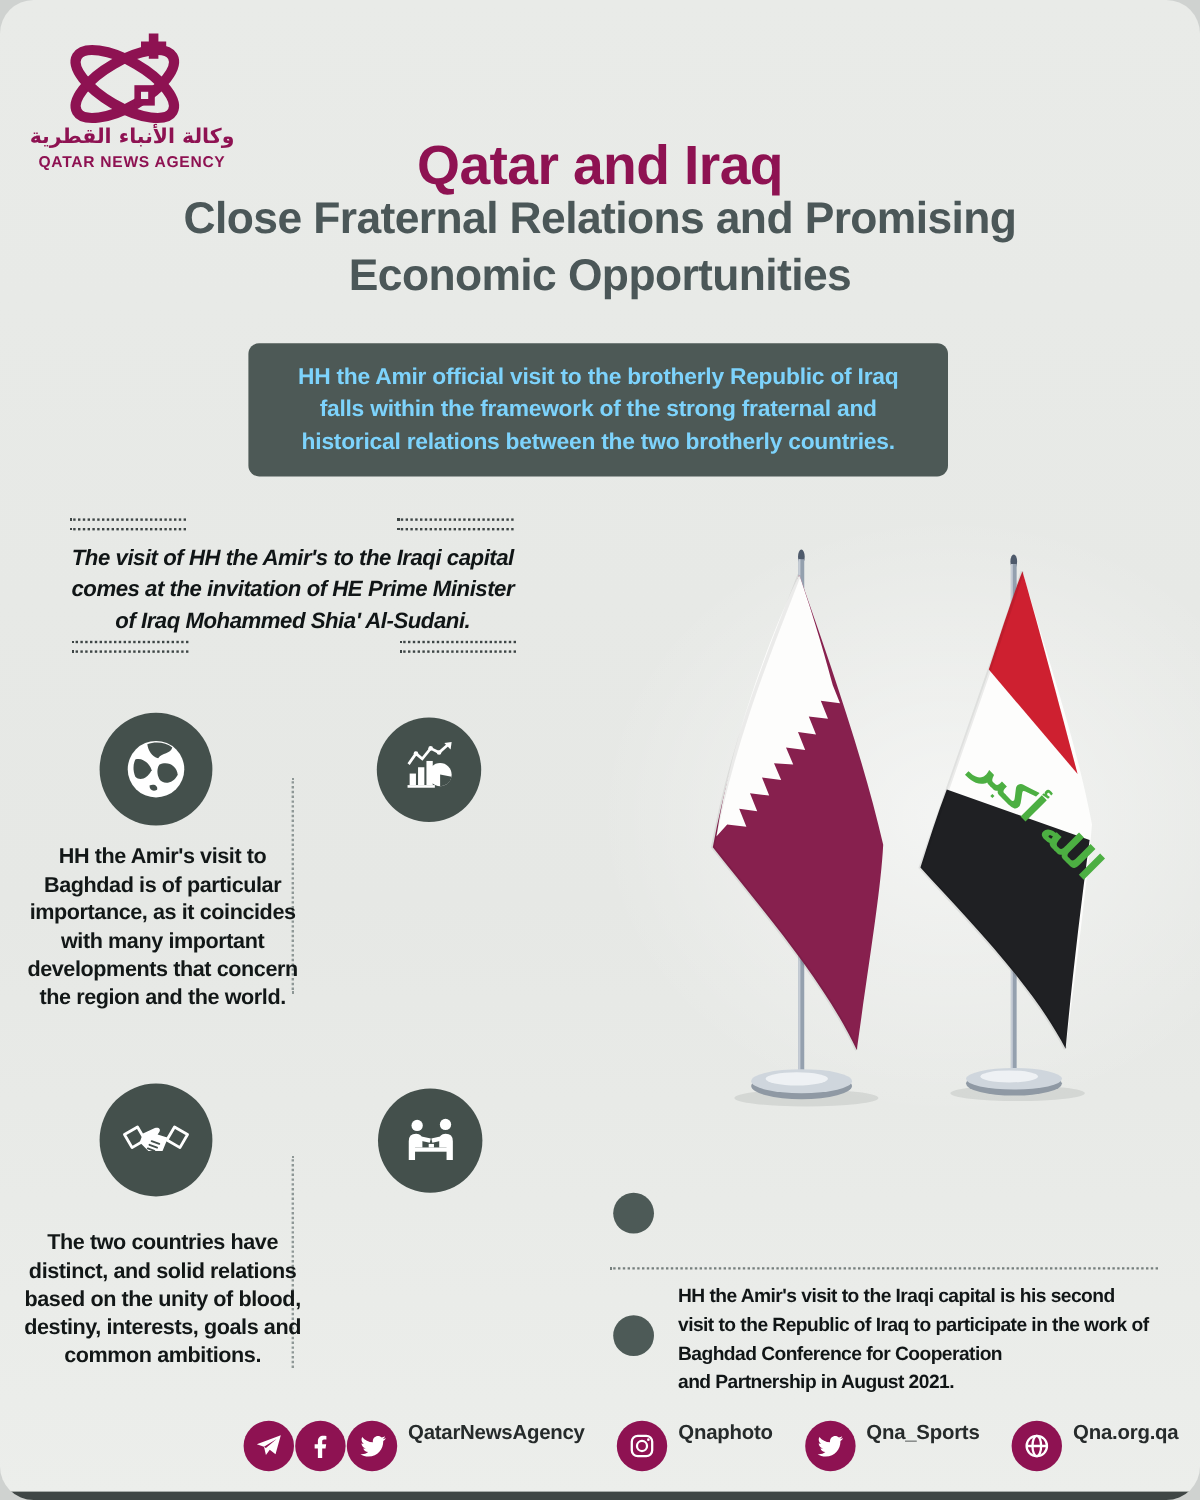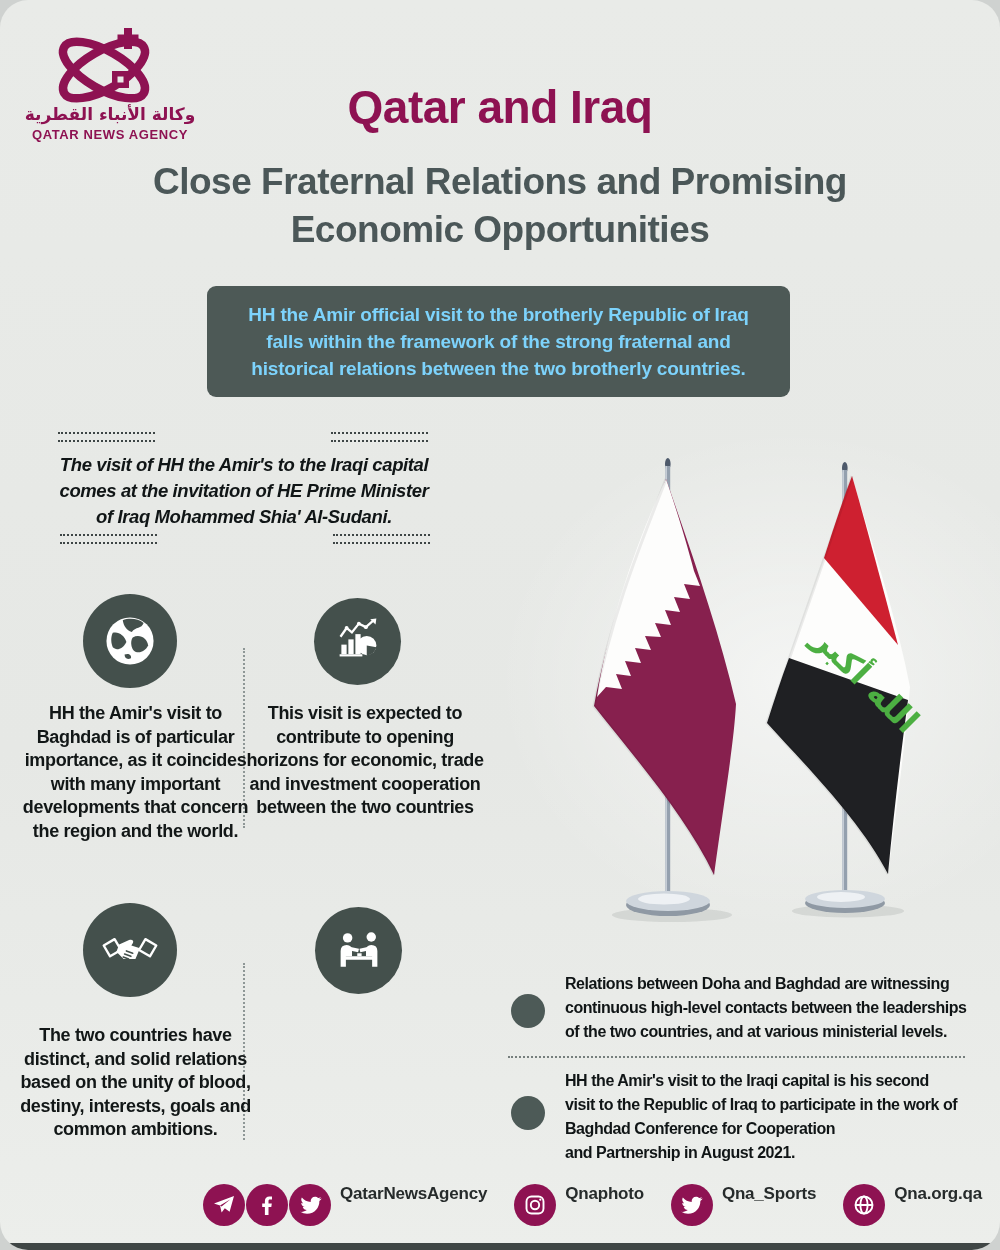--- a/index.html
+++ b/index.html
@@ -10,21 +10,21 @@
       linear-gradient(180deg,#e9ebe8 0%,#e6e8e5 60%,#eceeeb 100%);
     font-family:"Liberation Sans", sans-serif;
     color:#171c1c;
     border-radius:28px;
   }
   .abs{position:absolute;}
   .pre{white-space:pre-line;}
   
   .logo-ar{font-family:"DejaVu Sans", sans-serif;font-weight:bold;color:#8E1252;font-size:17px;text-align:center;direction:rtl;}
   .logo-en{font-weight:bold;color:#8E1252;font-size:13px;letter-spacing:.6px;text-align:center;}
-  .title{width:1000px;text-align:center;font-size:46px;font-weight:800;color:#8E1252;letter-spacing:-.5px;}
+  .title{width:1000px;text-align:center;font-size:46px;font-weight:800;color:#8E1252;letter-spacing:-.5px;margin-top:30px;}
   .subtitle{width:1000px;text-align:center;font-size:37px;line-height:48px;font-weight:bold;color:#4b5758;letter-spacing:-.5px;}
   .banner{
     left:207px;top:286px;width:583px;height:111px;background:#4d5956;border-radius:9px;
     color:#7dd3fc;font-size:19px;font-weight:bold;text-align:center;line-height:27px;
     display:flex;align-items:center;justify-content:center;letter-spacing:-.2px;
   }
   .intro{left:36px;top:452px;width:416px;text-align:center;font-size:18.5px;font-weight:bold;line-height:26px;letter-spacing:-.4px;color:#101516;font-style:italic;}
   .dots{width:97px;border-top:2.5px dotted #3d4545;height:0;}
   .dots + .dots{margin-top:6px;}
   
@@ -118,25 +118,20 @@
       </g>
     </svg>
   </div>
   <div class="abs vdiv" style="left:243px;top:648px;height:180px;"></div>
   <div class="abs fact-text pre" style="left:8px;top:702px;width:255px;">HH the Amir's visit to
 Baghdad is of particular
 importance, as it coincides
 with many important
 developments that concern
 the region and the world.</div>
-  <div class="abs fact-text pre" style="left:240px;top:702px;width:250px;">This visit is expected to
-contribute to opening
-horizons for economic, trade
-and investment cooperation
-between the two countries</div>
 
   <div class="abs icon-circle" style="left:83px;top:903px;width:94px;height:94px;">
     <svg width="58" height="58" viewBox="0 0 64 64">
       <g fill="none" stroke="#fff" stroke-width="2.6" stroke-linejoin="round">
         <polygon points="3,27 15,20 22,32 10,39"></polygon>
         <polygon points="61,27 49,20 42,32 54,39"></polygon>
       </g>
       <path d="M20,26 L31,21 C34.5,19.8 36.5,22 35.2,24.3 L33.5,27 L43,30 L38,42 L25,42 L17,34 Z" fill="#fff"></path>
       <g stroke="#44504c" stroke-width="1.7" fill="none" stroke-linecap="round">
         <path d="M28,33 l7,2.6"></path>
@@ -200,23 +195,20 @@
     <g>
       <path d="M852,476 C836,528 796,638 767,723 C806,766 860,820 888,874 C898,798 906,734 910,687 C896,614 871,542 852,476 Z" fill="#FDFDFC"></path>
       <path d="M852,476 C862,510 880,577 898,645 L824,558 C833,530 842,502 852,476 Z" fill="#CE2030"></path>
       <path d="M789,658 L908,700 C900,760 893,820 888,874 C860,820 806,766 767,723 C774,701 781,679 789,658 Z" fill="#1F2023"></path>
       <text x="0" y="0" transform="translate(858,688) rotate(45)" text-anchor="middle" font-family="DejaVu Sans, sans-serif" font-size="33" font-weight="bold" fill="#4CAF42">الله أكبر</text>
       <path d="M852,476 C836,528 796,638 767,723 C806,766 860,820 888,874" fill="none" stroke="rgba(0,0,0,0.07)" stroke-width="3"></path>
     </g>
   </svg>
 
   <div class="abs bullet-dot" style="left:511px;top:994px;"></div>
-  <div class="abs bullet-text pre" style="left:565px;top:972px;width:430px;">Relations between Doha and Baghdad are witnessing
-continuous high-level contacts between the leaderships
-of the two countries, and at various ministerial levels.</div>
   <div class="abs hdiv" style="left:508px;top:1056px;"></div>
   <div class="abs bullet-dot" style="left:511px;top:1096px;"></div>
   <div class="abs bullet-text pre" style="left:565px;top:1069px;width:430px;">HH the Amir's visit to the Iraqi capital is his second
 visit to the Republic of Iraq to participate in the work of
 Baghdad Conference for Cooperation
 and Partnership in August 2021.</div>
 
   <div class="abs footer">
     <div class="soc">
       <svg width="24" height="24" viewBox="0 0 24 24">

